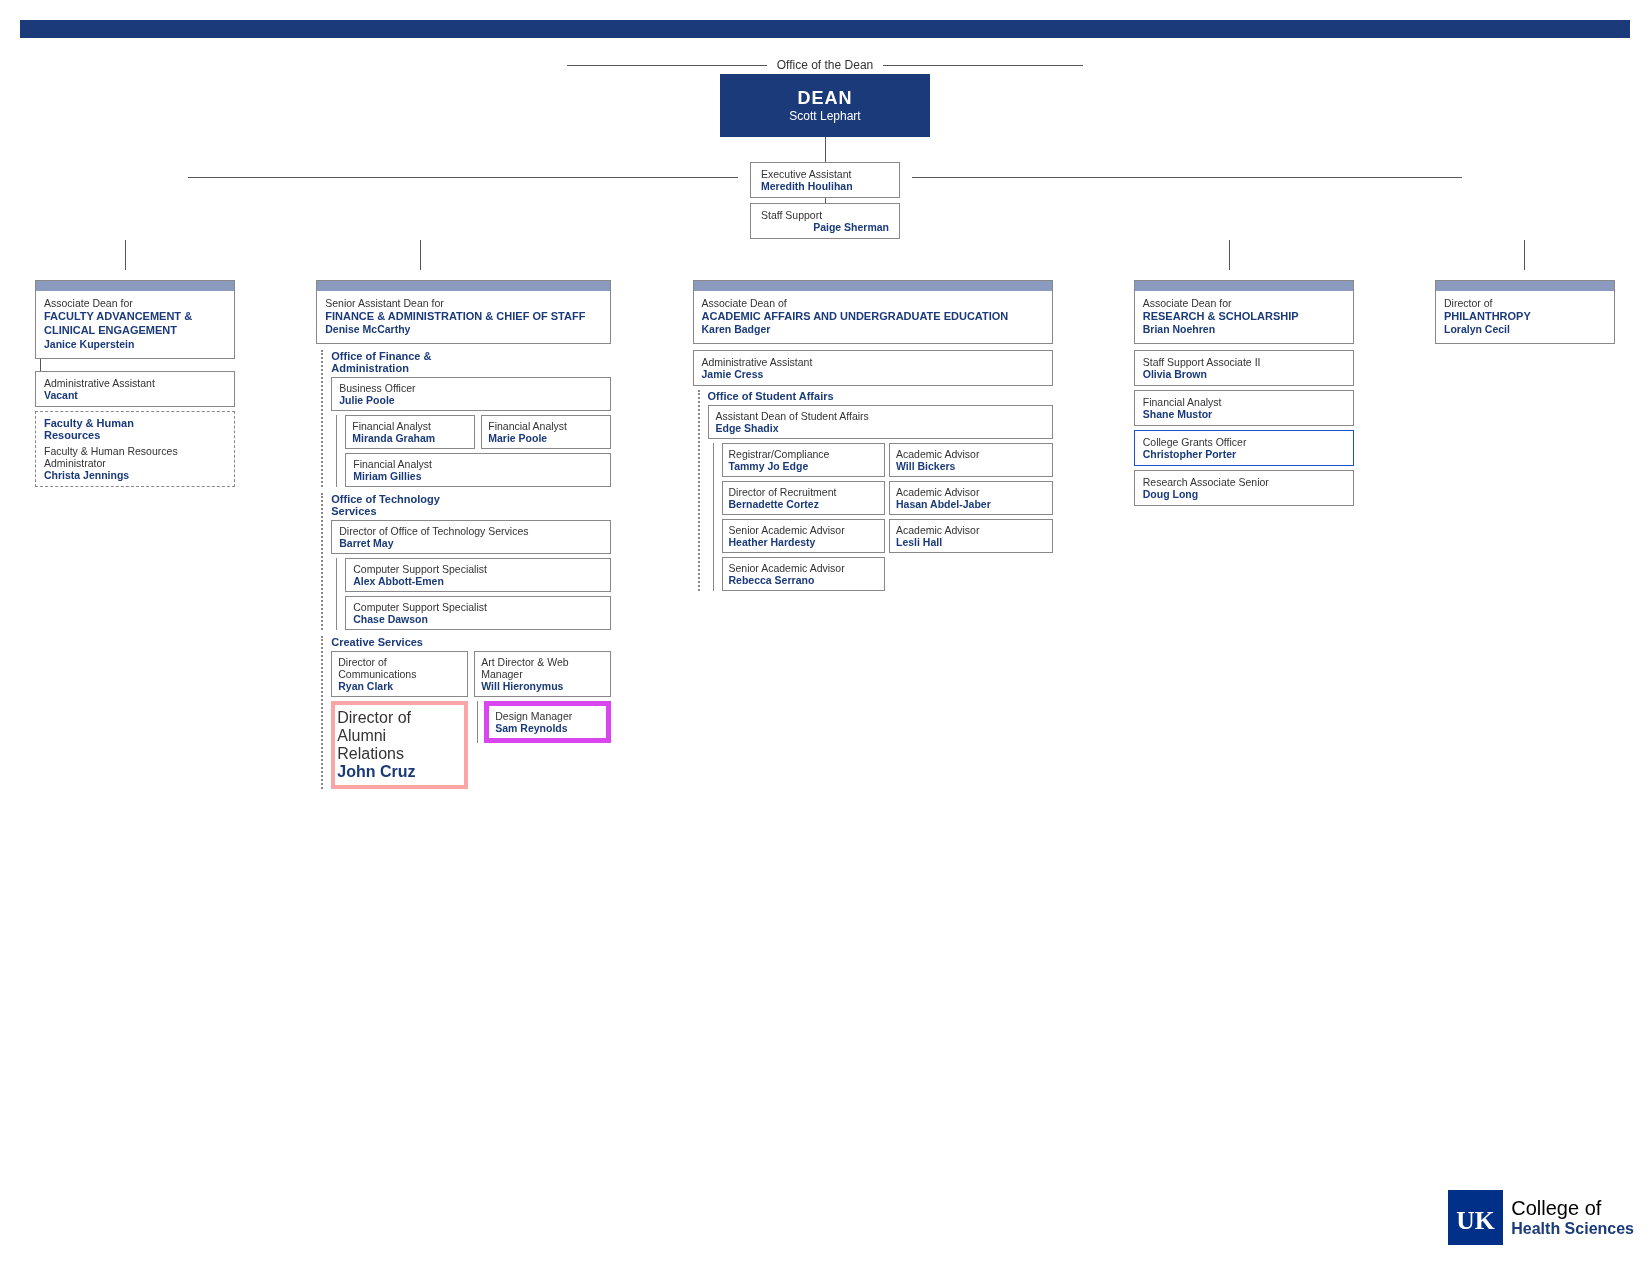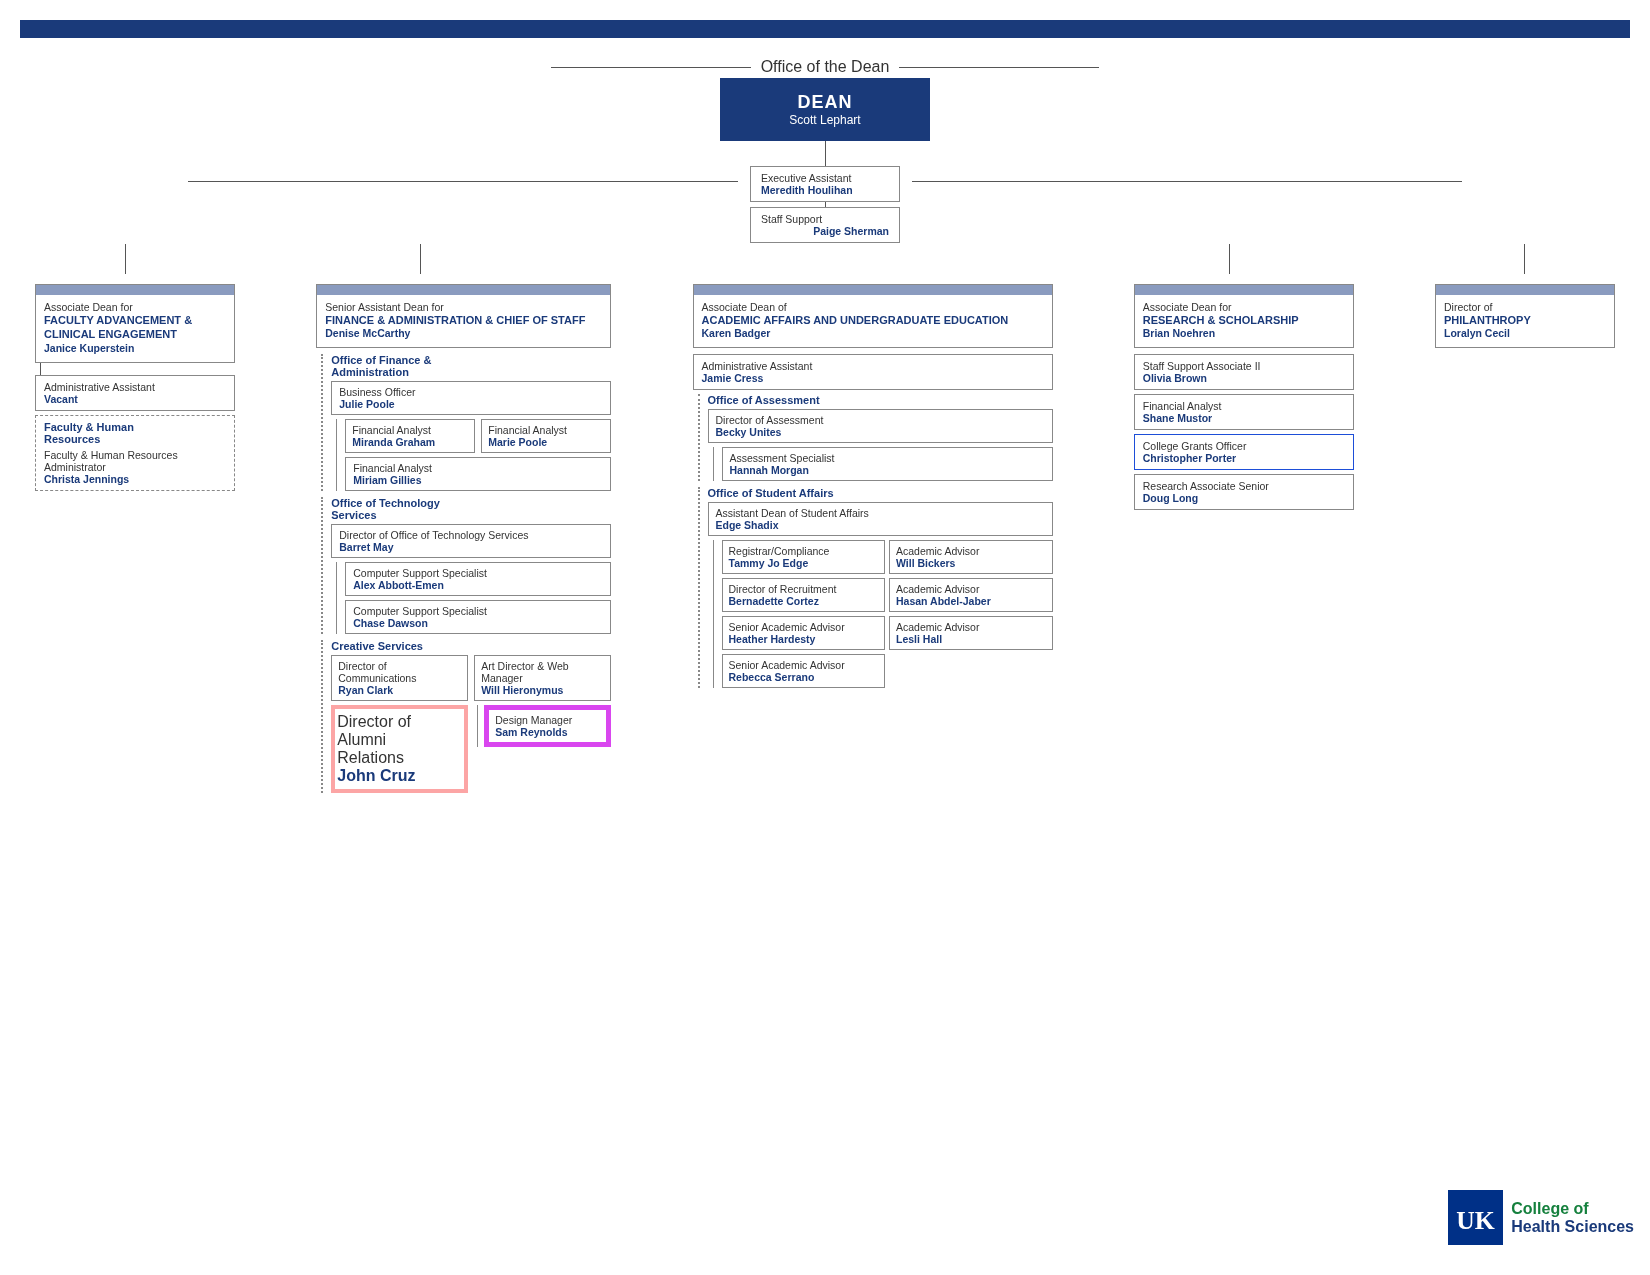--- a/index.html
+++ b/index.html
@@ -75,21 +75,21 @@
 
 <div class="page">
   <div class="top-bar"></div>
 
   <div class="org-main">
 
     <div class="dean-top">
 
       <div style="display:flex;align-items:center;gap:0;margin-bottom:2px;">
         <div style="width:200px;height:1px;background:#555;"></div>
-        <div style="padding:0 10px;font-size:16px;color:#333;white-space:nowrap;">Office of the Dean</div>
+        <div style="padding:0 10px;font-size:12px;color:#333;white-space:nowrap;">Office of the Dean</div>
         <div style="width:200px;height:1px;background:#555;"></div>
       </div>
 
       <div style="border:2px solid #1a3a7a;background:#1a3a7a;color:#fff;width:210px;padding:12px 20px;text-align:center;">
         <div style="font-size:18px;font-weight:bold;letter-spacing:1px;">DEAN</div>
         <div style="font-size:12px;">Scott Lephart</div>
       </div>
 
       <div style="width:1px;height:25px;background:#555;"></div>
 
@@ -241,33 +241,20 @@
           <div style="color:#333;">Associate Dean of</div>
           <div style="color:#1a3a7a;font-weight:bold;font-size:11px;line-height:1.3;">ACADEMIC AFFAIRS AND UNDERGRADUATE EDUCATION</div>
           <div style="color:#1a3a7a;font-weight:bold;">Karen Badger</div>
         </div>
 
         <div style="border:1px solid #888;padding:5px 8px;font-size:10.5px;margin-bottom:4px;">
           <div style="color:#333;">Administrative Assistant</div>
           <div style="color:#1a3a7a;font-weight:bold;">Jamie Cress</div>
         </div>
 
-        <div style="border-left:2px dotted #888;padding-left:8px;margin-left:5px;margin-bottom:6px;">
-          <div style="color:#1a3a7a;font-weight:bold;font-size:11px;margin-bottom:3px;">Office of Assessment</div>
-          <div style="border:1px solid #888;padding:4px 7px;font-size:10.5px;margin-bottom:4px;">
-            <div style="color:#333;">Director of Assessment</div>
-            <div style="color:#1a3a7a;font-weight:bold;">Becky Unites</div>
-          </div>
-          <div style="border-left:1px solid #888;padding-left:8px;margin-left:5px;">
-            <div style="border:1px solid #888;padding:4px 7px;font-size:10.5px;">
-              <div style="color:#333;">Assessment Specialist</div>
-              <div style="color:#1a3a7a;font-weight:bold;">Hannah Morgan</div>
-            </div>
-          </div>
-        </div>
 
         <div style="border-left:2px dotted #888;padding-left:8px;margin-left:5px;">
           <div style="color:#1a3a7a;font-weight:bold;font-size:11px;margin-bottom:3px;">Office of Student Affairs</div>
           <div style="border:1px solid #888;padding:4px 7px;font-size:10.5px;margin-bottom:4px;">
             <div style="color:#333;">Assistant Dean of Student Affairs</div>
             <div style="color:#1a3a7a;font-weight:bold;">Edge Shadix</div>
           </div>
 
           <div style="border-left:1px solid #888;padding-left:8px;margin-left:5px;">
             <div style="display:grid;grid-template-columns:1fr 1fr;gap:4px;">
@@ -346,18 +333,18 @@
     </div>
 
   </div>
 
   <div class="logo-area">
     <svg class="uk-logo" viewBox="0 0 60 60" xmlns="http://www.w3.org/2000/svg">
       <rect width="60" height="60" fill="#003087"></rect>
       <text x="30" y="42" text-anchor="middle" fill="white" font-size="28" font-weight="bold" font-family="serif">UK</text>
     </svg>
     <div>
-      <div style="color:#15803d;font-weight:bold;font-size:16px;">College of</div>
+      <div style="color:#000000;font-weight:normal;font-size:20px;">College of</div>
       <div style="color:#1a3a7a;font-weight:bold;font-size:16px;">Health Sciences</div>
     </div>
   </div>
 
 </div>
 
 </body></html>

